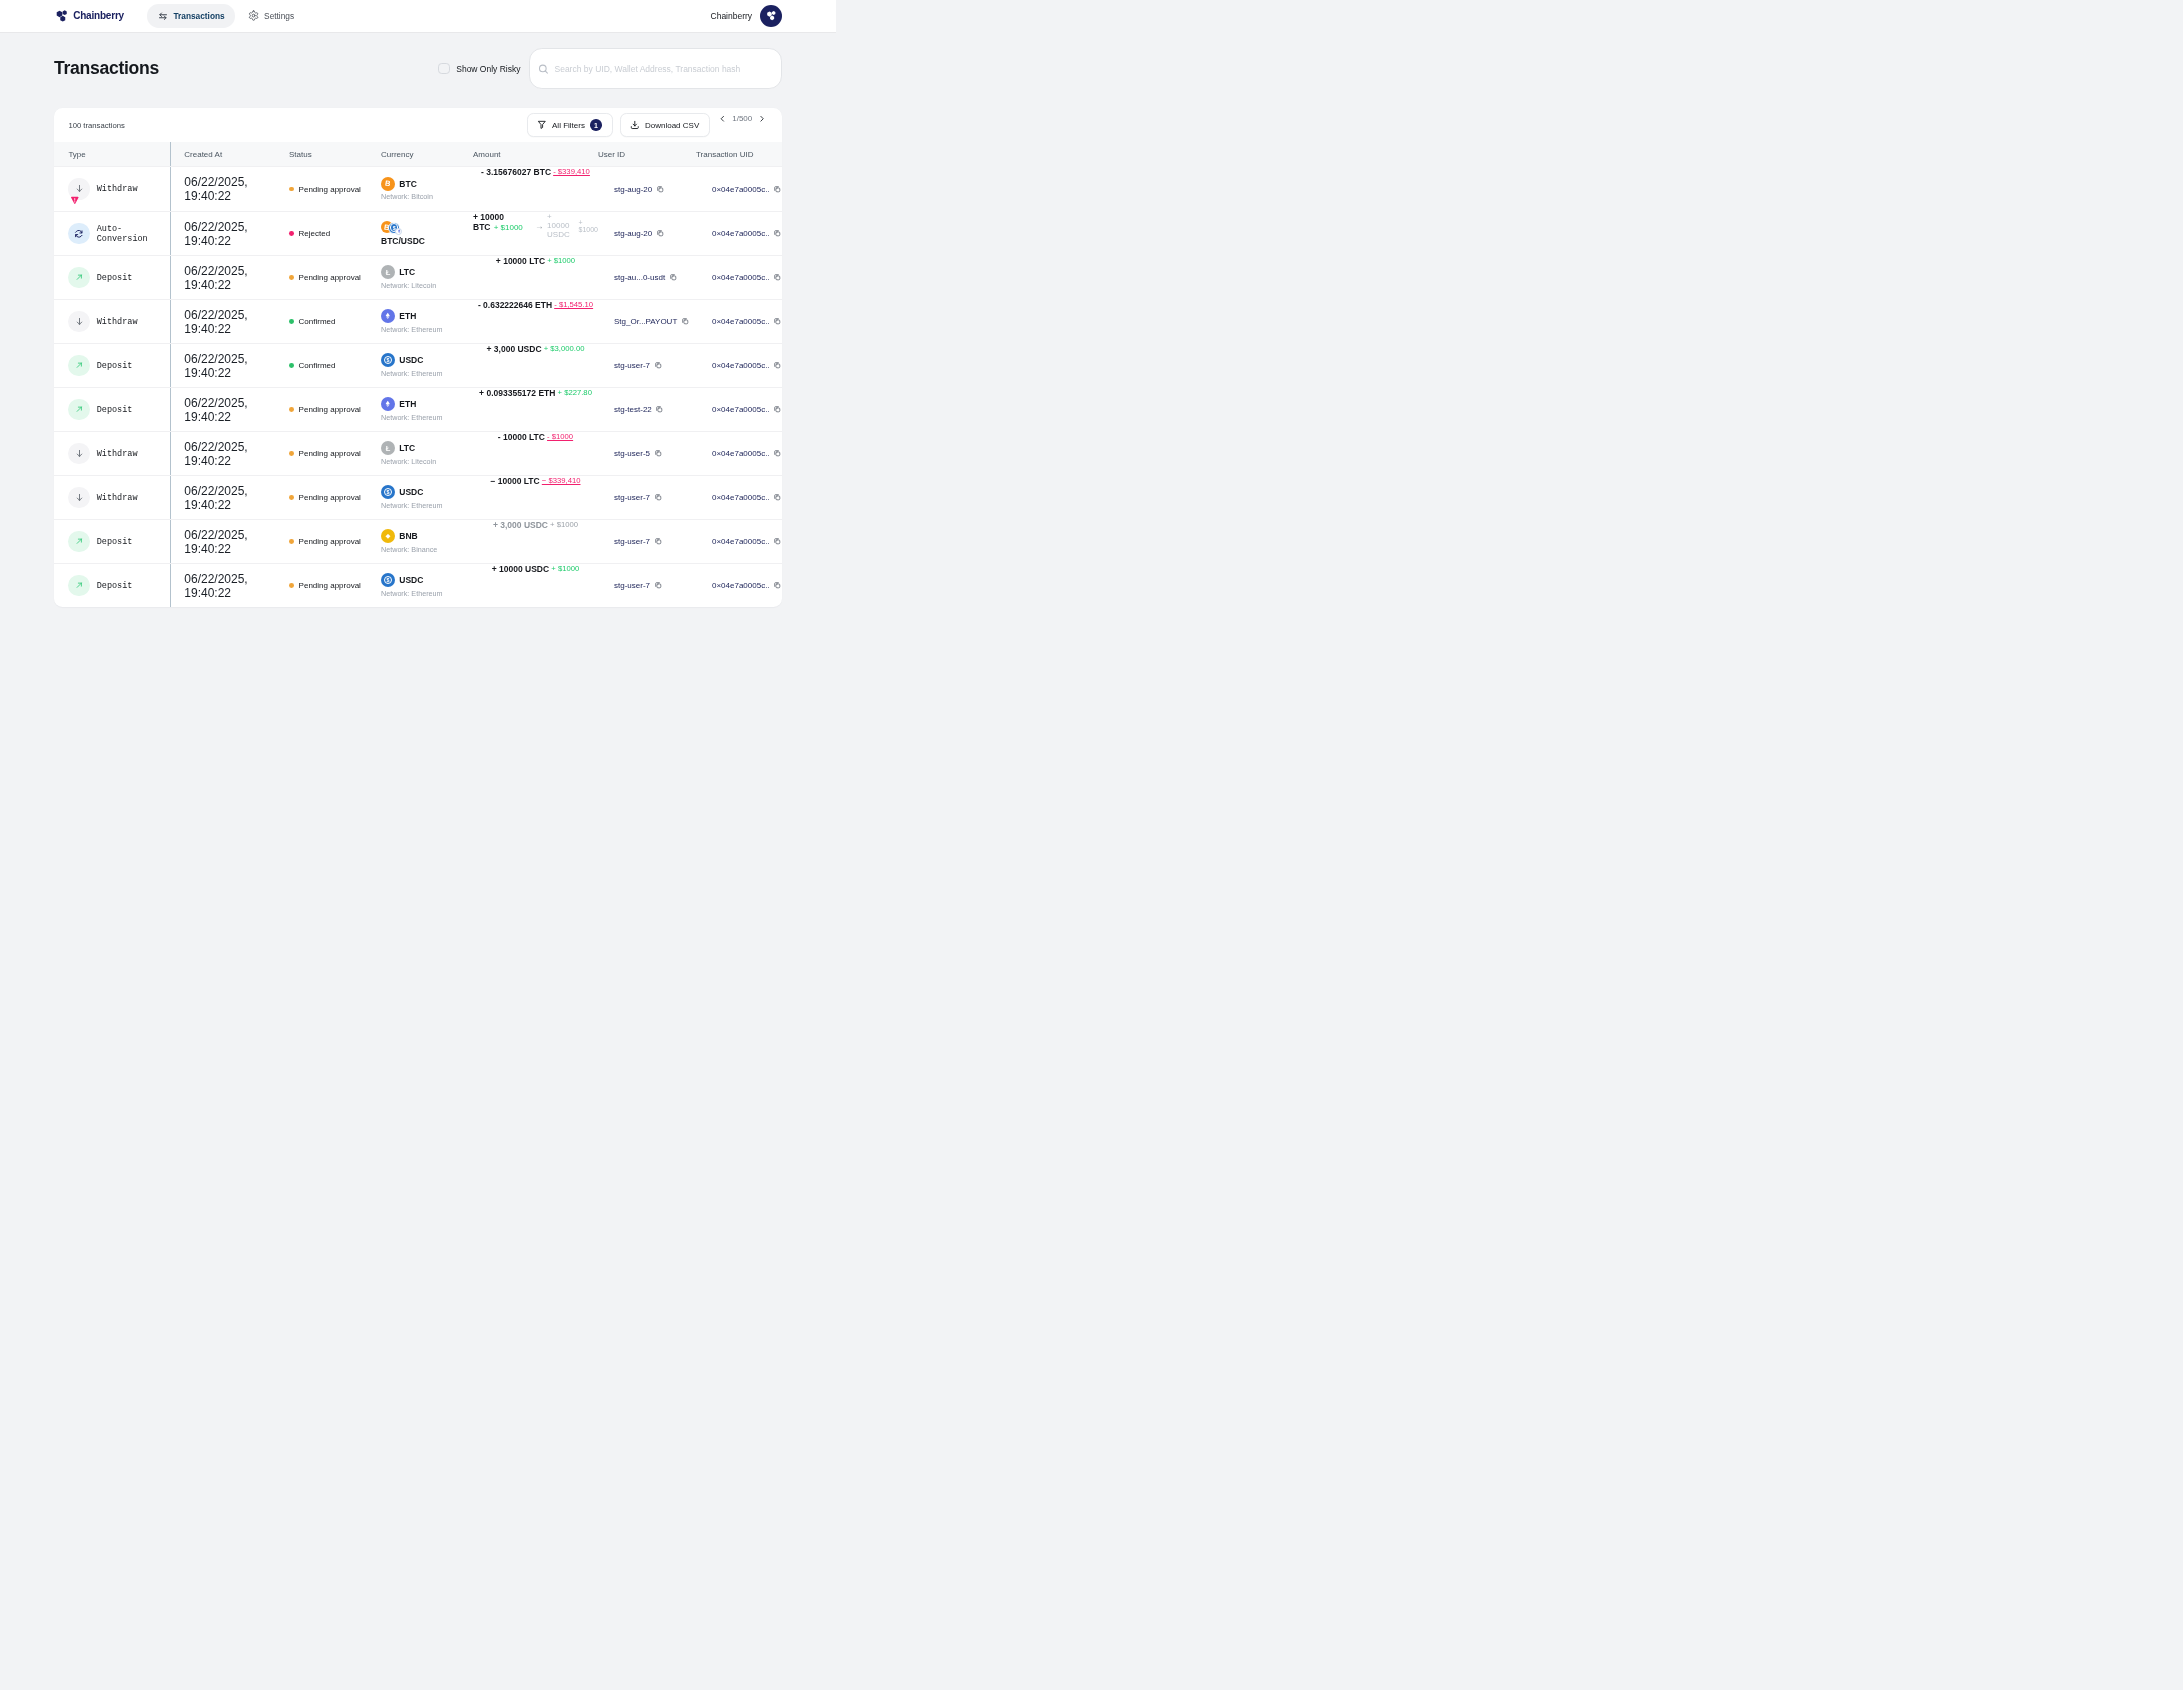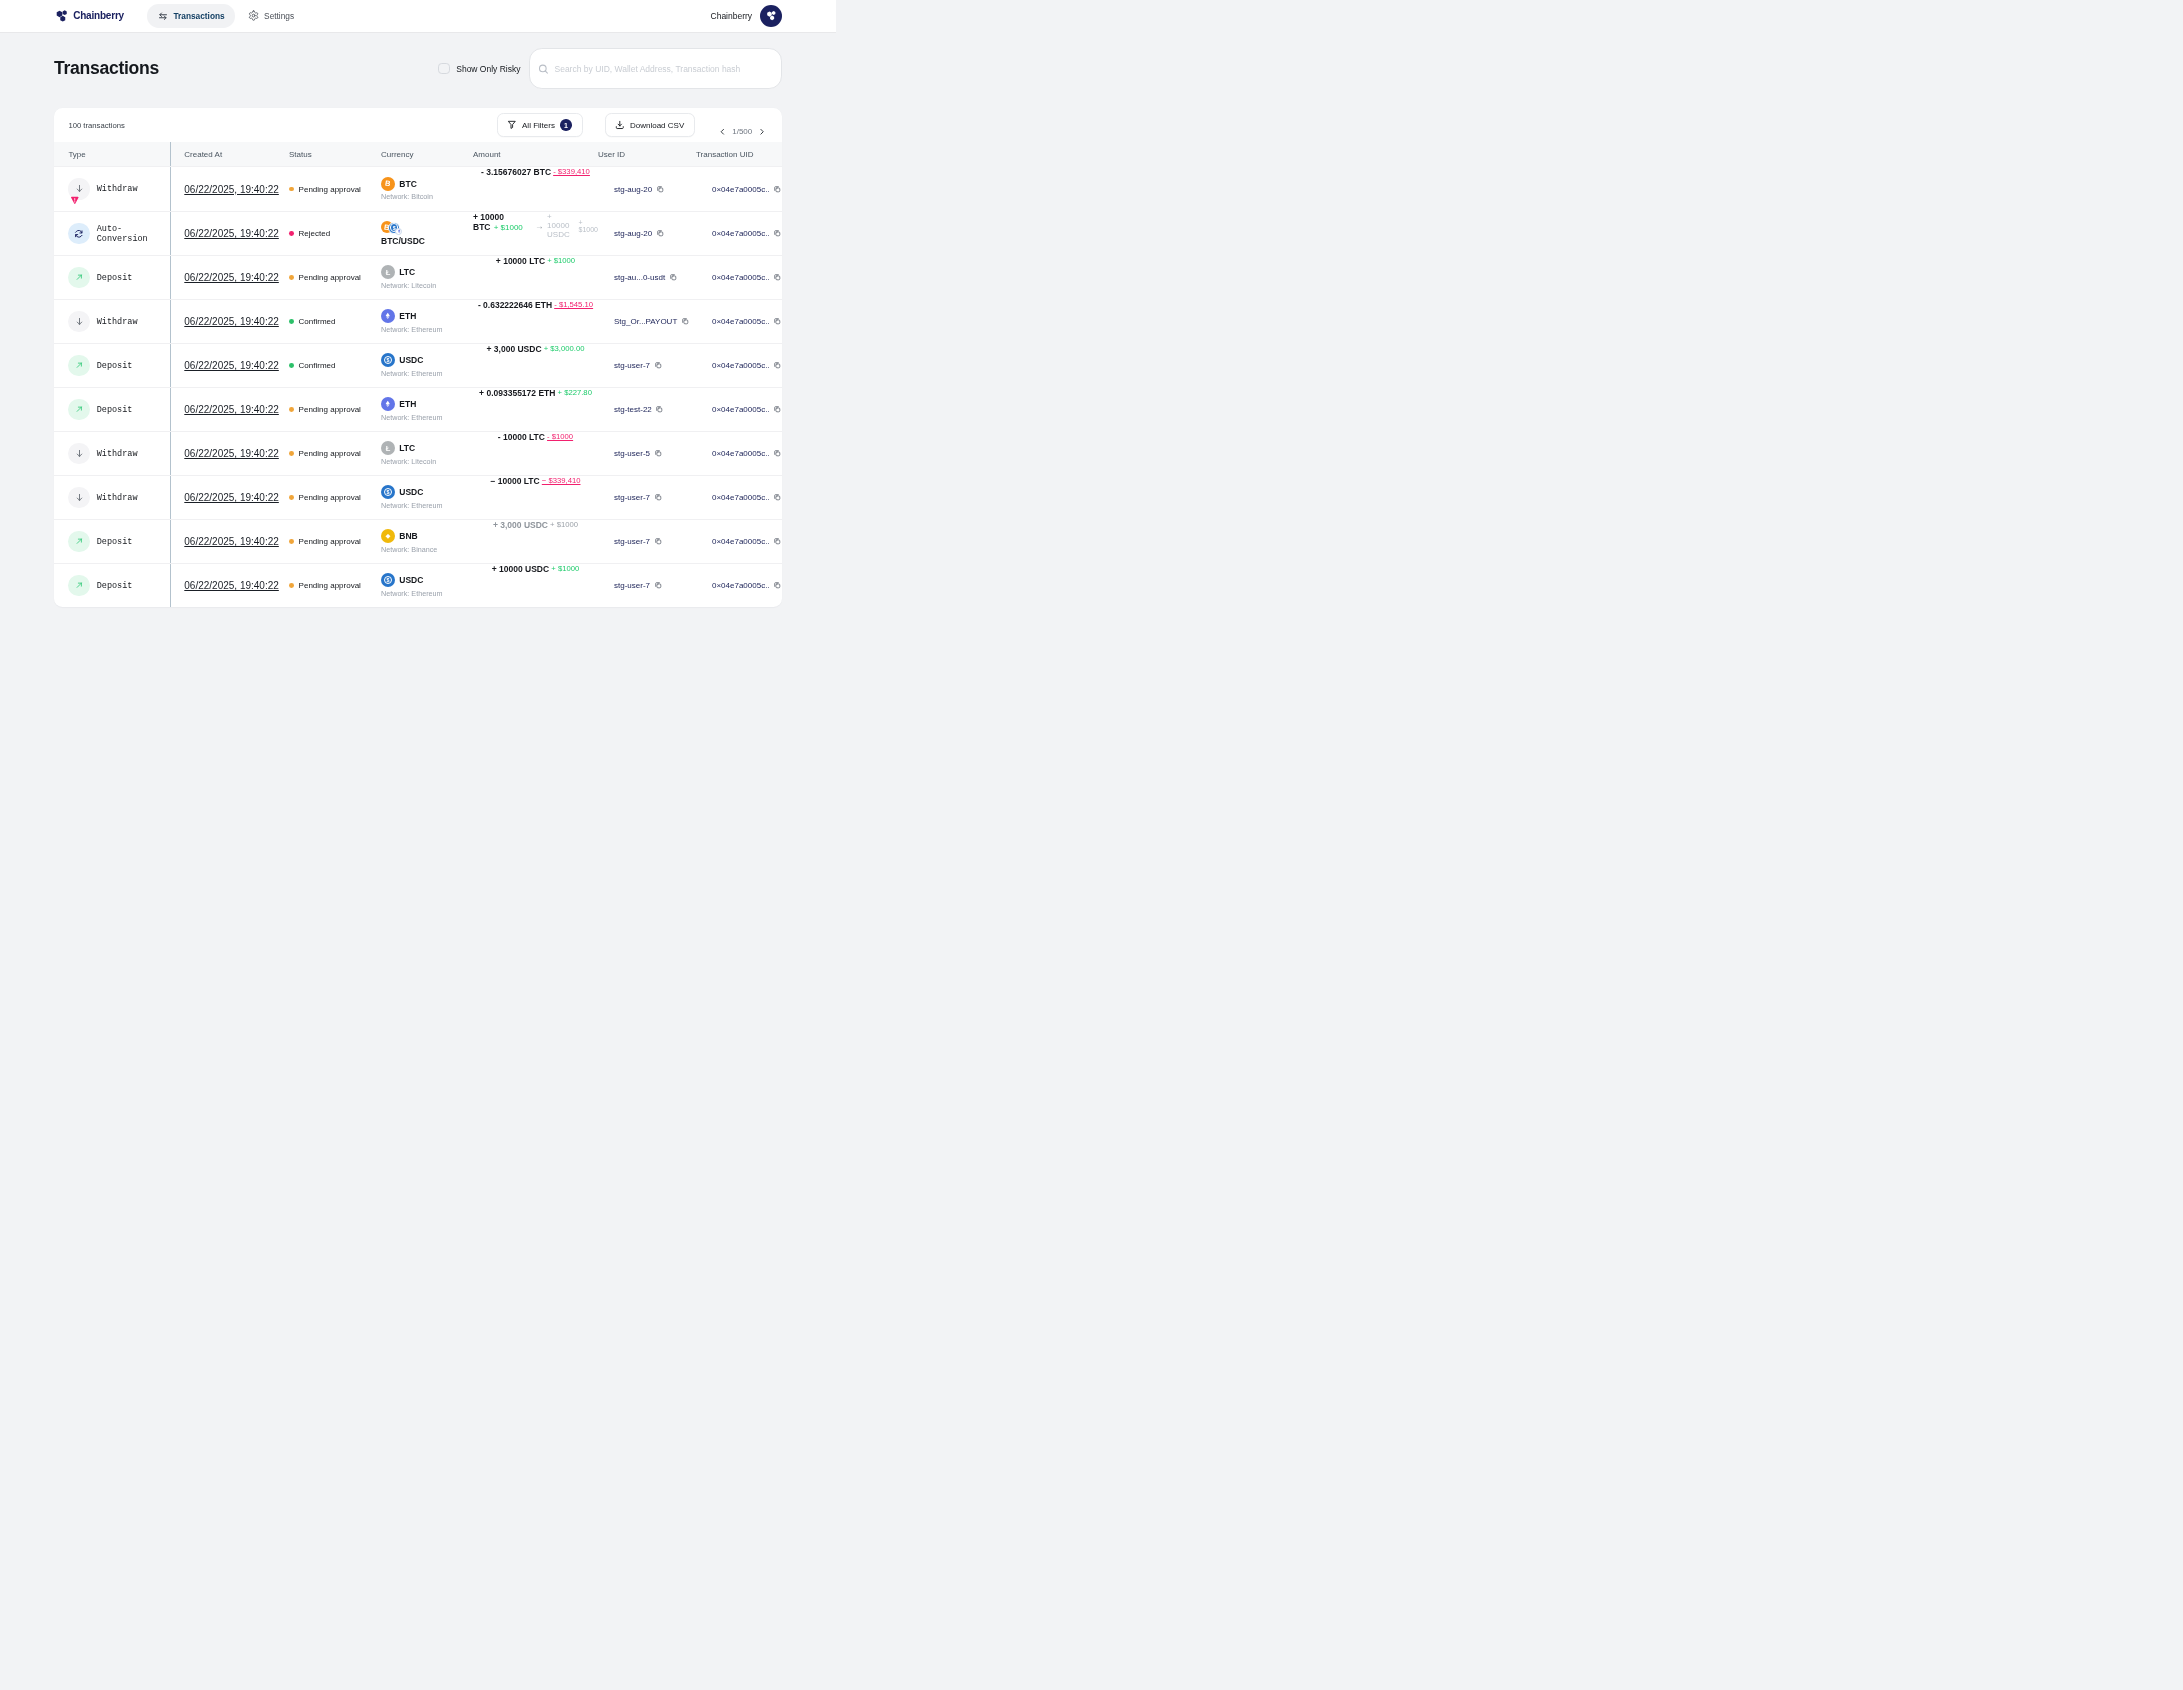--- a/index.html
+++ b/index.html
@@ -31,21 +31,21 @@
   .risky-label { font-size:8.5px; color:#15181D; }
   .search { position:relative; width:253px; }
   .search svg { position:absolute; left:8.5px; top:50%; transform:translateY(-50%); }
   .search input { width:100%; height:41px; border:0.8px solid #E3E5E8; border-radius:12.8px; background:#fff; padding:0 9.6px 0 24.5px; font-size:8.5px; font-family:inherit; color:#15181D; outline:none; }
   .search input::placeholder { color:#C9CDD3; }
 
   
   .card { margin-top:19px; background:#fff; border-radius:8.5px; box-shadow:0 0.5px 1.1px rgba(16,24,40,.04); overflow:hidden; margin-bottom:21.3px; }
   .toolbar { height:34px; display:flex; align-items:center; padding:0 14.4px; }
   .count { font-size:7.7px; color:#3C434B; }
-  .toolbar-right { margin-left:auto; display:flex; align-items:flex-end; gap:22px;padding-left:44px; }
+  .toolbar-right { margin-left:auto; display:flex; align-items:flex-start; gap:7px;padding-left:44px; }
   .btn { display:flex; align-items:center; gap:5.3px; height:24.5px; padding:0 9.6px; background:#fff; border:0.8px solid #E8EAED; border-radius:6.4px; font-size:8px; font-weight:500; color:#15181D; font-family:inherit; cursor:pointer; box-shadow:0 0.5px 0.5px rgba(0,0,0,.03); }
   .badge { width:11.7px; height:11.7px; border-radius:50%; background:#1B2160; color:#fff; font-size:7px; font-weight:600; display:flex; align-items:center; justify-content:center; }
   .pagination { display:flex; align-items:center; gap:4.8px; }
   .chev { display:flex; align-items:center; cursor:pointer; padding:2.1px; }
   .page-indicator { font-size:8px; color:#6F7680; }
 
   
   .thead, .trow { display:grid; grid-template-columns:117px 118px 92px 92px 125px 98px 1fr; }
   .thead { background:#F7F8F9; height:25px; align-items:center; border-bottom:1.1px solid #F0F0F2; }
   .thead .hcell { font-size:8px; color:#4A5560; }
@@ -57,21 +57,21 @@
   .cell { display:flex; align-items:center; }
   .cell:first-child { border-right:0.8px solid #B3C2CD; }
 
   .type-cell { gap:7px; }
   .type-icon { position:relative; width:21.3px; height:21.3px; border-radius:50%; display:flex; align-items:center; justify-content:center; flex-shrink:0; }
   .type-icon.withdraw { background:#F4F4F6; }
   .type-icon.deposit { background:#E3F8EC; }
   .type-icon.conversion { background:#DDEDFB; }
   .risky-badge { position:absolute; left:2.1px; bottom:-4.8px; width:9.6px; height:8.5px; }
   .type-label { font-size:8.5px; color:#15181D;font-family:Liberation Mono, monospace; }
-  .date { font-size:10px; color:#1A1F26;text-decoration:underline; }
+  .date { font-size:12px; color:#1A1F26; }
   .status-dot { width:4.8px; height:4.8px; border-radius:50%; margin-right:4.8px; flex-shrink:0; }
   .status-dot.pending { background:#F0A53A; }
   .status-dot.confirmed { background:#2CC069; }
   .status-dot.rejected { background:#F2206E; }
   .status-label { font-size:8px; color:#15181D; }
 
   .currency-cell { flex-direction:column; align-items:flex-start; justify-content:center; gap:1.6px; }
   .coin-line { display:flex; align-items:center; gap:4.3px; }
   .coin { width:14px; height:14px; border-radius:50%; display:flex; align-items:center; justify-content:center; position:relative; flex-shrink:0; color:#fff; }
   .coin-btc { background:#F7931A; }

